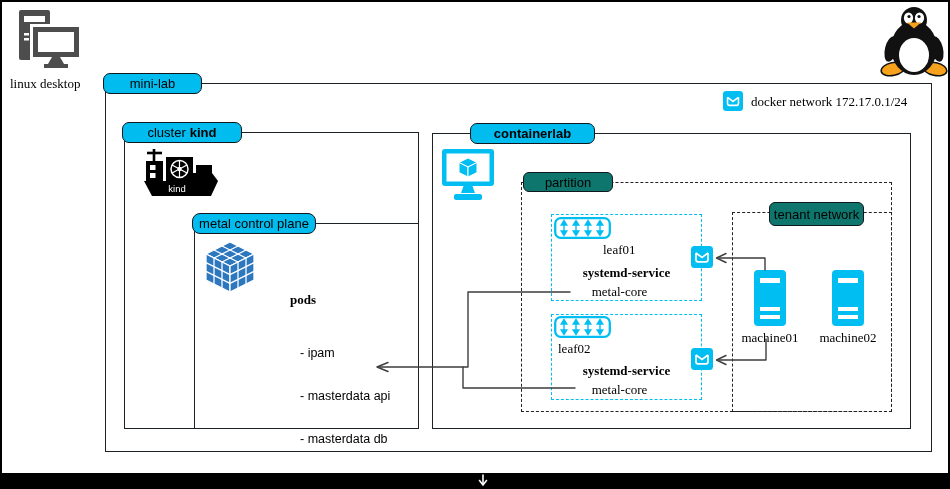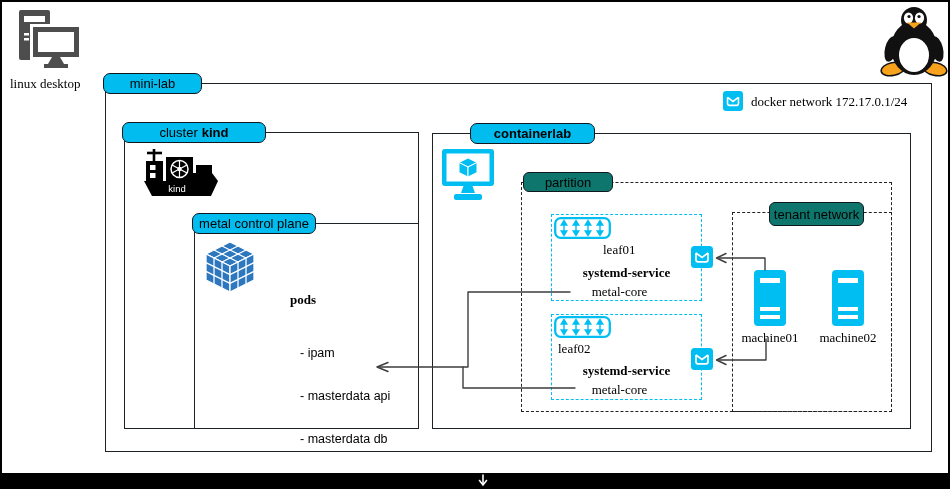--- a/index.html
+++ b/index.html
@@ -76,21 +76,21 @@
   <div class="icon" style="left:721px; top:89px;">
     <svg width="20" height="20" viewBox="0 0 22 22">
       <rect x="0" y="0" width="22" height="22" rx="3.5" fill="#00BEF2"></rect>
       <path d="M5,7 V13.8 Q5,15.8 7,15.8 H15 Q17,15.8 17,13.8 V7" fill="none" stroke="#fff" stroke-width="1.7"></path>
       <path d="M5,7 L11,11.5 L17,7" fill="none" stroke="#fff" stroke-width="1.7"></path>
     </svg>
   </div>
   <div class="txt" style="left:749px; top:93px;">docker network 172.17.0.1/24</div>
 
   <div class="box" style="left:122px; top:130px; width:295px; height:297px;"></div>
-  <div class="tag" style="left:120px; top:120px; width:144px; height:21px;">
+  <div class="tag" style="left:120px; top:120px; width:120px; height:21px;">
     <span>cluster</span>
     <span class="bold" style="margin-left:4px;">kind</span>
   </div>
 
   <div class="icon" style="left:138px; top:146px;">
     <svg width="84" height="54" viewBox="0 0 84 54">
       <line x1="14" y1="1" x2="14" y2="14" stroke="#000" stroke-width="2.6"></line>
       <line x1="7" y1="5" x2="22" y2="5" stroke="#000" stroke-width="2.6"></line>
       <rect x="6" y="13" width="17" height="20" fill="#000"></rect>
       <rect x="10" y="17" width="5.5" height="5" fill="#fff"></rect>
@@ -106,21 +106,21 @@
         <line x1="39.5" y1="21" x2="32" y2="17"></line>
       </g>
       <circle cx="39.5" cy="21" r="2.2" fill="#fff"></circle>
       <rect x="56" y="17" width="16" height="9" fill="#000"></rect>
       <polygon points="4,33 52,33 52,25 72,25 78,33 71,48 12,48" fill="#000"></polygon>
       <text x="37" y="44" font-size="9.5" fill="#fff" text-anchor="middle" font-family="Liberation Sans, sans-serif">kind</text>
     </svg>
   </div>
 
   <div class="box" style="left:192px; top:221px; width:225px; height:206px;"></div>
-  <div class="tag" style="left:190px; top:211px; width:124px; height:21px;">
+  <div class="tag" style="left:190px; top:211px; width:124px; height:21px;border-radius:8px;">
     <span>metal control plane</span>
   </div>
 
   <div class="icon" style="left:203px; top:239px;">
     <svg width="50" height="53" viewBox="0 0 50 53">
       <g fill="#2D77BE" stroke="#fff" stroke-width="1.3" stroke-linejoin="round">
         <polygon points="25,1 49,13 25,25 1,13"></polygon>
         <polygon points="1,13 25,25 25,51 1,39"></polygon>
         <polygon points="25,25 49,13 49,39 25,51"></polygon>
       </g>

